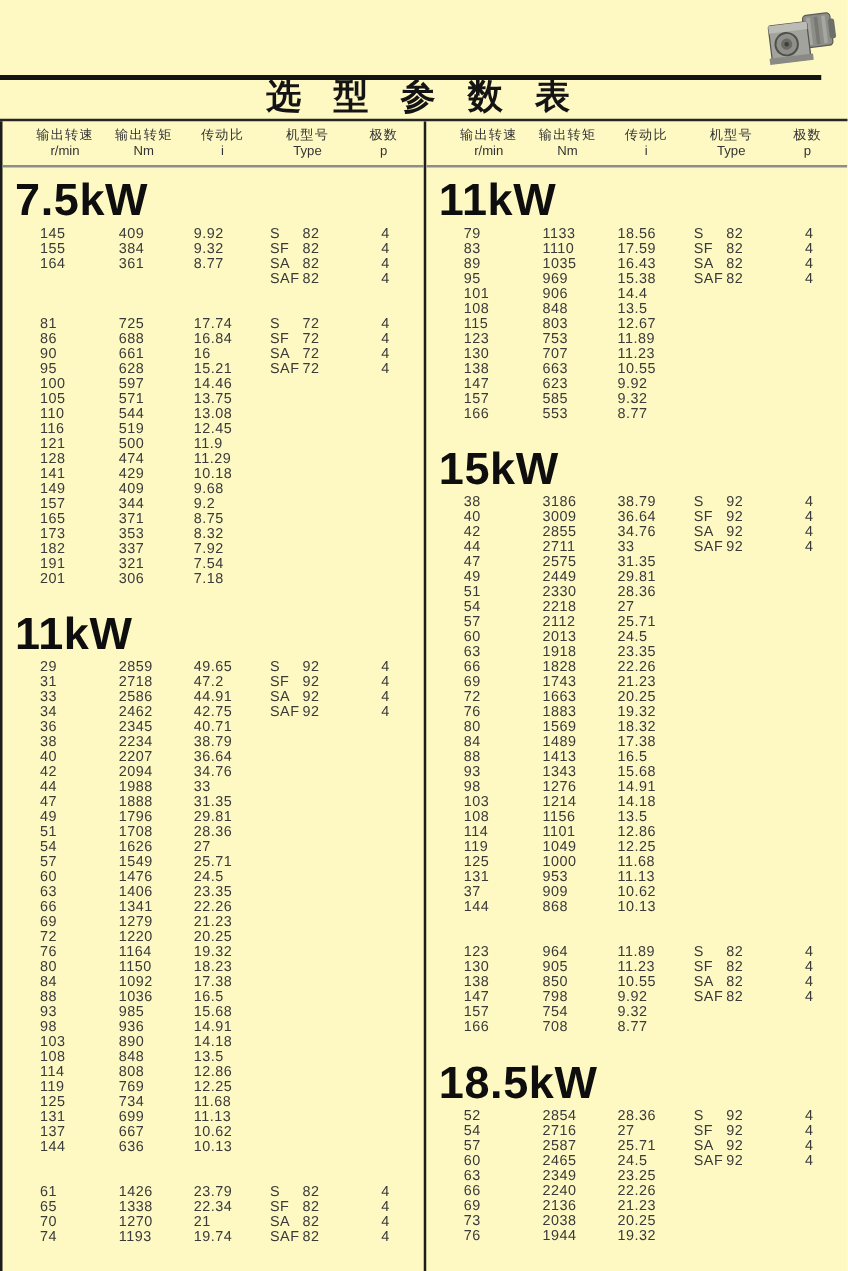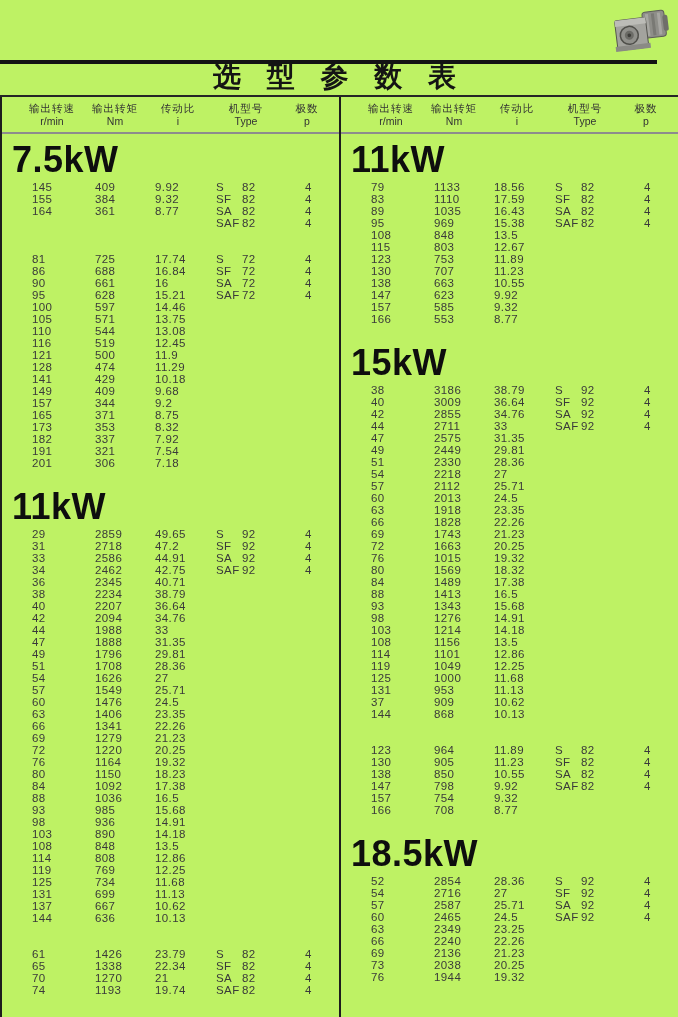--- a/index.html
+++ b/index.html
@@ -1,21 +1,21 @@
 <!DOCTYPE html>
 <html><head>
 <meta charset="utf-8">
 <style>
   html,body{margin:0;padding:0;}
   body{
     width:678px;height:1017px;overflow:hidden;
     background:#ffffff;
     font-family:"Liberation Sans",sans-serif;
   }
-  .page{position:relative;width:678px;height:1017px;background:#bef264;color:#2f2f2f;}
+  .page{position:relative;width:678px;height:1017px;background:#fef9c3;color:#2f2f2f;}
 
   
   .logo{position:absolute;top:6px;right:6px;width:64px;height:52px;}
 
   
   .thick-rule{position:absolute;top:60px;left:0;width:657px;height:4px;background:#141414;}
   .thin-rule{position:absolute;top:95px;left:0;width:678px;height:2px;background:#262626;}
 
   
   .page-title{
@@ -653,20 +653,28 @@
               </div>
               <div class="row">
                 <span class="c c0">95</span>
                 <span class="c c1">969</span>
                 <span class="c c2">15.38</span>
                 <span class="c c3">SAF</span>
                 <span class="c c4">82</span>
                 <span class="c c5">4</span>
               </div>
               <div class="row">
+                <span class="c c0">101</span>
+                <span class="c c1">906</span>
+                <span class="c c2">14.4</span>
+                <span class="c c3"></span>
+                <span class="c c4"></span>
+                <span class="c c5"></span>
+              </div>
+              <div class="row">
                 <span class="c c0">108</span>
                 <span class="c c1">848</span>
                 <span class="c c2">13.5</span>
                 <span class="c c3"></span>
                 <span class="c c4"></span>
                 <span class="c c5"></span>
               </div>
               <div class="row">
                 <span class="c c0">115</span>
                 <span class="c c1">803</span>
@@ -835,21 +843,21 @@
               <div class="row">
                 <span class="c c0">72</span>
                 <span class="c c1">1663</span>
                 <span class="c c2">20.25</span>
                 <span class="c c3"></span>
                 <span class="c c4"></span>
                 <span class="c c5"></span>
               </div>
               <div class="row">
                 <span class="c c0">76</span>
-                <span class="c c1">1015</span>
+                <span class="c c1">1883</span>
                 <span class="c c2">19.32</span>
                 <span class="c c3"></span>
                 <span class="c c4"></span>
                 <span class="c c5"></span>
               </div>
               <div class="row">
                 <span class="c c0">80</span>
                 <span class="c c1">1569</span>
                 <span class="c c2">18.32</span>
                 <span class="c c3"></span>

